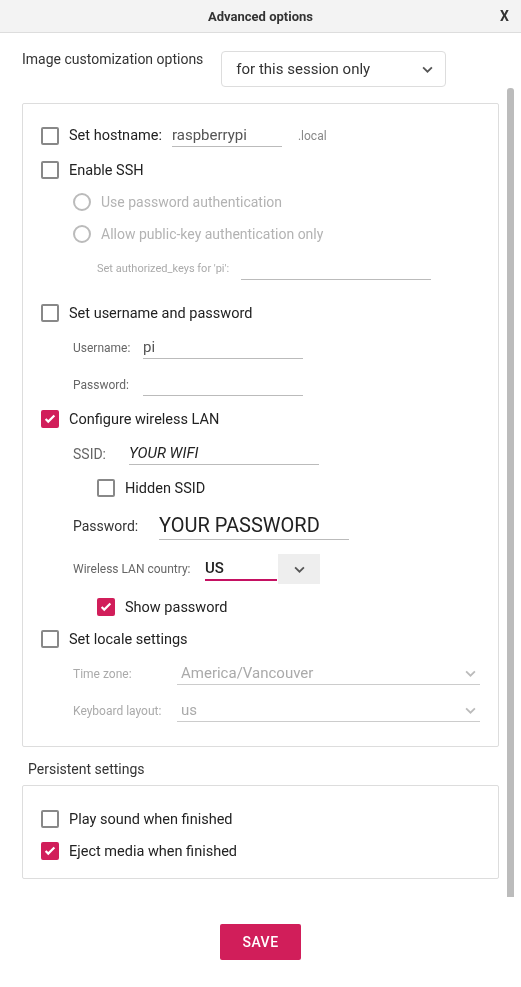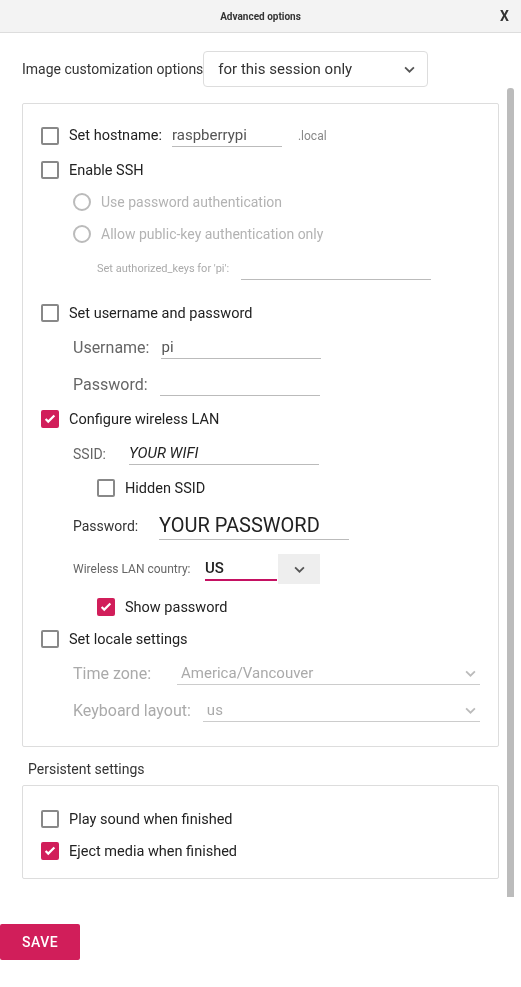--- a/index.html
+++ b/index.html
@@ -13,27 +13,27 @@
     --header-bg:#f3f3f3;
     --scroll:#bcbcbc;
     --text:#333;
     --disabled:#b3b3b3;
   }
   *{box-sizing:border-box;font-family:-apple-system,BlinkMacSystemFont,"Segoe UI",Roboto,Arial,sans-serif}
   html,body{margin:0;padding:0;background:#fff;color:var(--text)}
   .page{width:521px;height:987px;position:relative;background:#fff;overflow:hidden}
 
   .header{height:33px;background:var(--header-bg);border-bottom:1px solid var(--border);display:flex;align-items:center;justify-content:center;position:relative}
-  .header .title{font-weight:700;font-size:10px}
+  .header .title{font-weight:700;font-size:13px}
   .header .close{position:absolute;right:12px;top:8px;font-weight:700;font-size:14px;cursor:pointer}
 
   .body{padding:18px 22px 0 22px;height:calc(100% - 33px - 90px);overflow:hidden;position:relative}
   .scroll-shadow{position:absolute;right:7px;top:55px;width:7px;height:820px;background:var(--scroll);border-radius:3px}
 
-  .top-row{display:flex;align-items:center;margin-bottom:16px}
+  .top-row{display:flex;align-items:flex-start;gap:18px;margin-bottom:16px}
   .top-label{font-size:14px;color:#333}
   .select-session{flex:1;max-width:225px;height:36px;border:1px solid var(--border);border-radius:4px;display:flex;align-items:center;justify-content:space-between;padding:0 12px 0 14px;font-size:15px;color:#333;cursor:pointer}
 
   .panel{border:1px solid var(--border);border-radius:2px;padding:20px 18px 10px 18px;margin-bottom:14px}
 
   .row{display:flex;align-items:center;gap:10px;margin-bottom:14px}
   .row.thin{margin-bottom:24px}
   .indent1{padding-left:32px}
   .indent2{padding-left:56px}
 
@@ -46,37 +46,37 @@
   .radio-label{font-size:14px;color:var(--disabled)}
 
   .cb-label{font-size:14.5px;color:#222}
 
   .ufield{border:none;border-bottom:1px solid #bbb;background:transparent;font-size:15px;padding:2px 0;outline:none;color:#555}
   .ufield::placeholder{color:#888}
   .ufield.pink{border-bottom:2px solid var(--pink2);color:#222;font-weight:500}
   .ufield.dis{color:var(--gray2)}
 
   .field-pair{display:flex;align-items:center;gap:12px}
-  .field-label{font-size:16px;color:#666;min-width:58px}
+  .field-label{font-size:12px;color:#666;min-width:58px}
   .field-label.big{font-size:14px;color:#333}
   .field-label.dis{color:var(--gray2)}
 
   .ssid-row .field-label{font-size:14px;min-width:44px}
 
   .combo{display:flex;align-items:center}
   .combo-input{width:72px}
   .combo-btn{width:42px;height:30px;background:#eee;display:flex;align-items:center;justify-content:center;margin-left:1px;cursor:pointer}
 
   .tz-select{flex:1;border:none;border-bottom:1px solid #ccc;display:flex;align-items:center;justify-content:space-between;padding:2px 4px;color:var(--gray2);font-size:15px;cursor:pointer}
 
   .suffix{font-size:12px;color:#888;margin-left:6px}
 
   .persistent-header{font-size:14px;color:#333;margin:4px 0 8px 6px}
 
-  .footer{position:absolute;left:0;right:0;bottom:0;height:90px;display:flex;align-items:center;justify-content:flex-start;background:#fff}
+  .footer{position:absolute;left:0;right:0;bottom:0;height:90px;display:flex;align-items:center;justify-content:center;background:#fff}
   .save-btn{background:var(--pink);color:#fff;border:none;padding:10px 22px;font-size:14px;font-weight:500;letter-spacing:.5px;cursor:pointer;border-radius:2px}
 
   svg.chev{width:11px;height:11px}
   svg.tick{width:14px;height:14px}
 </style>
 </head>
 <body>
 
 <div class="page">
 

